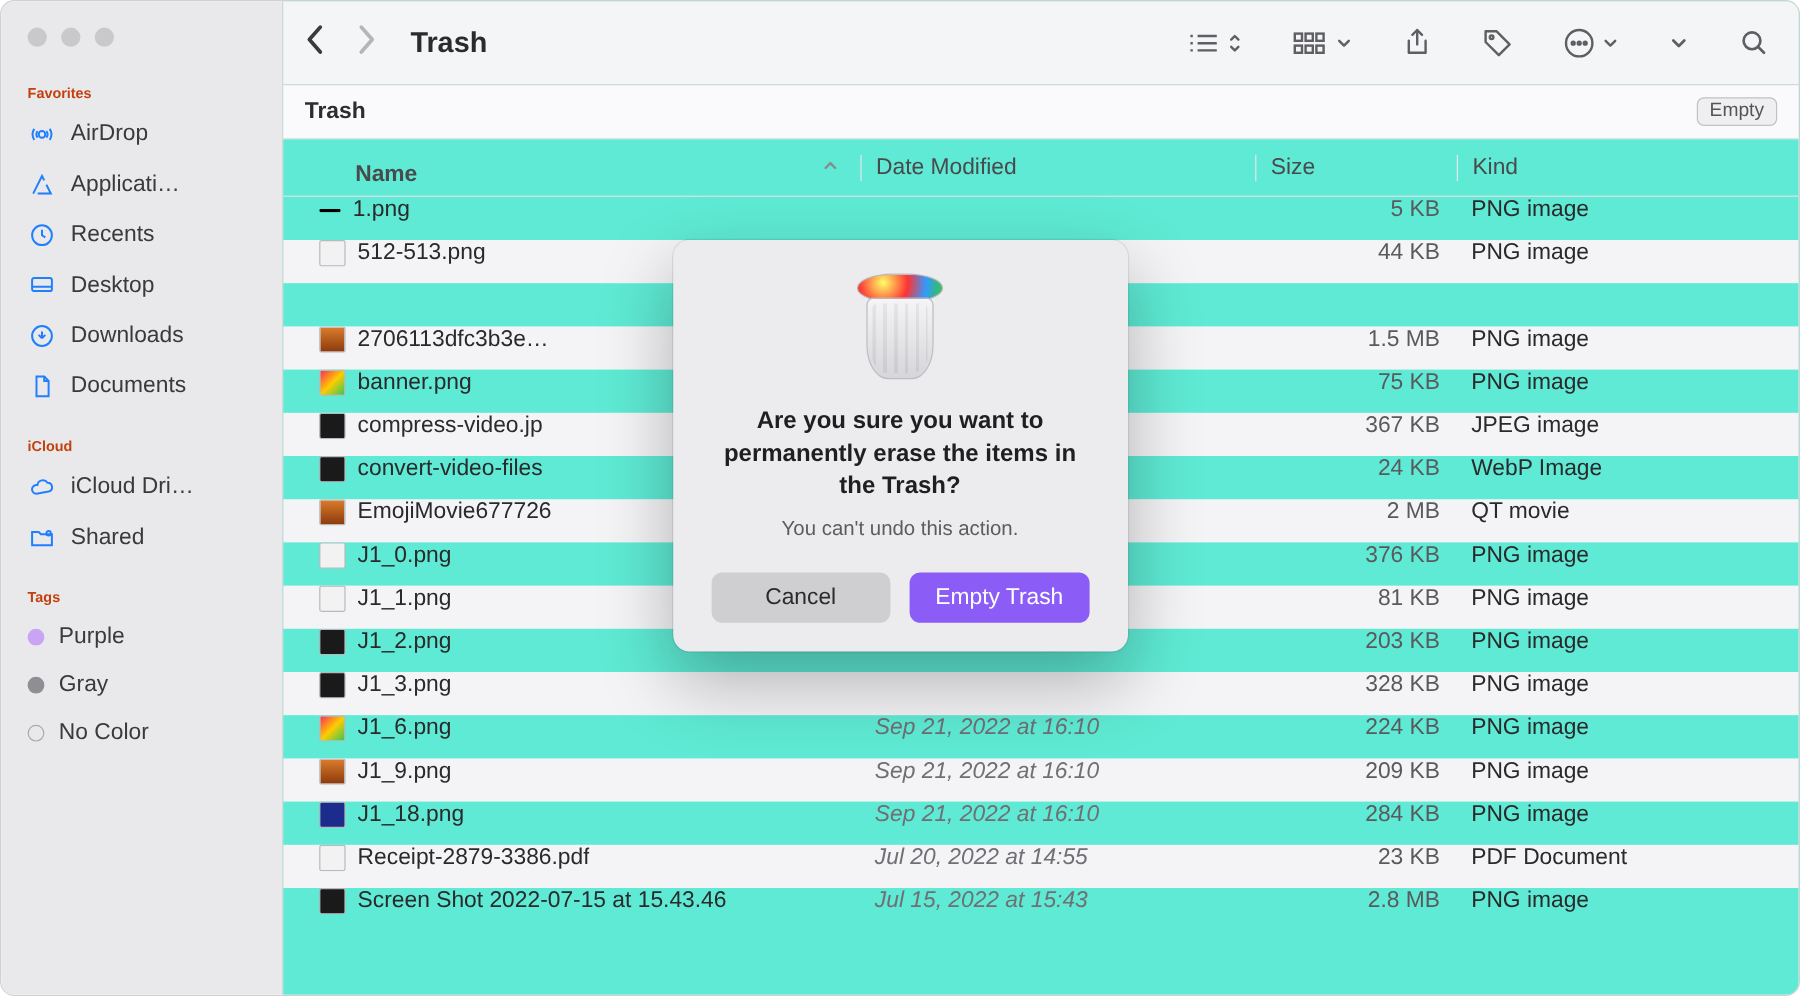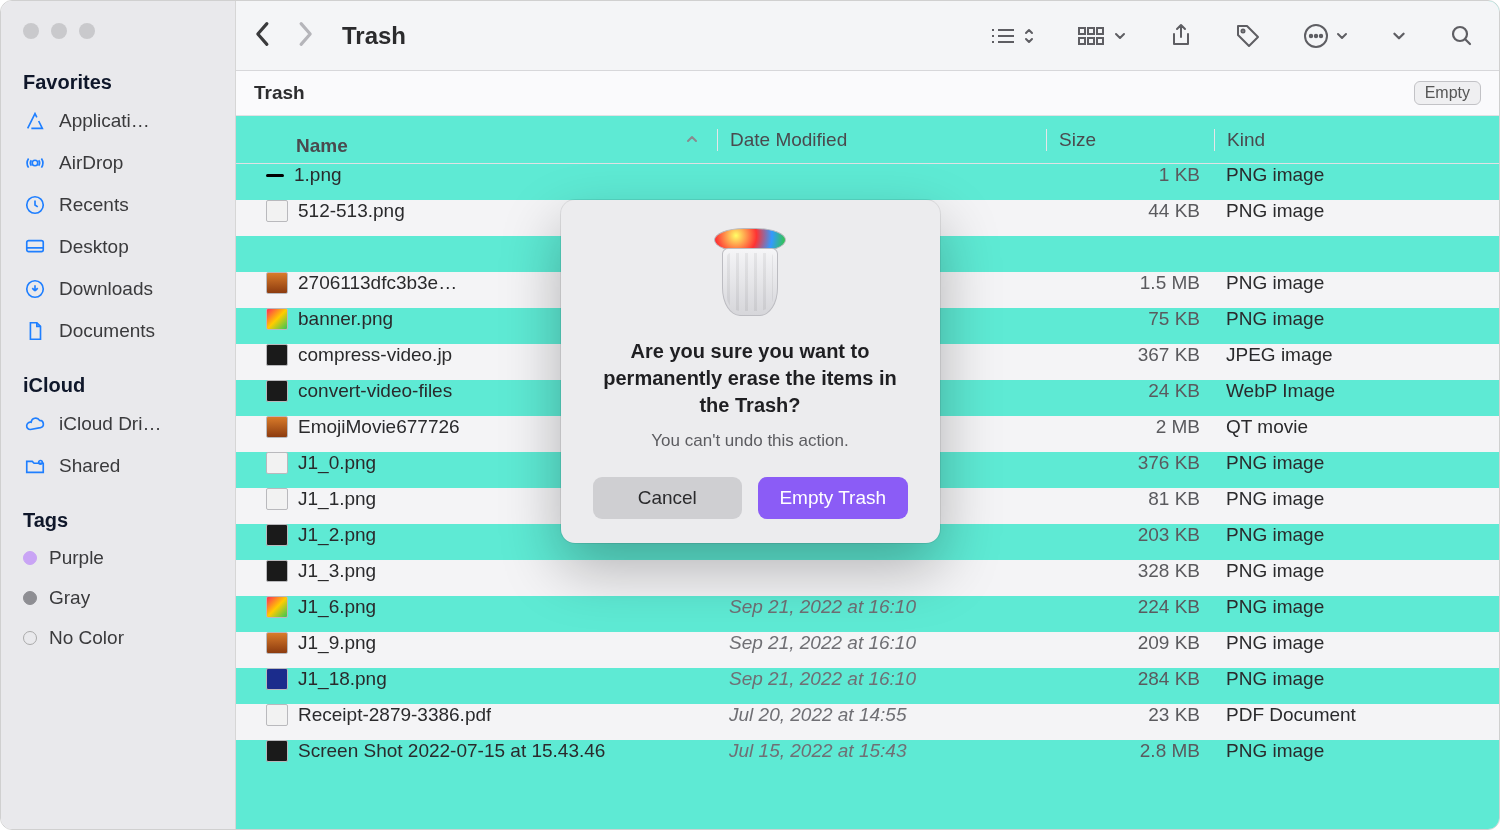--- a/index.html
+++ b/index.html
@@ -27,22 +27,22 @@
       padding-top: 16px;
       border-right: 1px solid #d6d6d6;
       flex-shrink: 0;
     }
     .traffic-lights { display: flex; gap: 12px; padding: 6px 0 24px 22px; }
     .traffic-lights span {
       width: 16px; height: 16px; border-radius: 50%;
       background: #c9c9cc;
     }
     .sidebar-section-label {
-      color: #0f172a;
-      font-size: 20px;
+      color: #c2410c;
+      font-size: 12px;
       font-weight: 600;
       padding: 8px 22px 6px;
     }
     .sidebar-item {
       display: flex; align-items: center;
       gap: 12px;
       padding: 9px 12px 9px 22px;
       font-size: 19px;
       color: #3a3a3c;
       cursor: pointer;
@@ -203,33 +203,33 @@
     <div class="traffic-lights">
       <span></span>
       <span></span>
       <span></span>
     </div>
 
     <div class="sidebar-section-label">Favorites</div>
     <div class="sidebar-item">
       <span class="si-icon">
           <svg width="22" height="22" viewBox="0 0 24 24" fill="none" stroke="currentColor" stroke-width="1.8">
-            <path d="M4 20 L12 4 L14 8 M8 20 H20 L16 12"></path>
-          </svg>
-        </span>
-      <span class="si-label">Applicati…</span>
-    </div>
-    <div class="sidebar-item">
-      <span class="si-icon">
-          <svg width="22" height="22" viewBox="0 0 24 24" fill="none" stroke="currentColor" stroke-width="1.8">
             <circle cx="12" cy="12" r="3"></circle>
             <path d="M5 17a9 9 0 0 1 0-10 M19 7a9 9 0 0 1 0 10 M8 15a5 5 0 0 1 0-6 M16 9a5 5 0 0 1 0 6"></path>
           </svg>
         </span>
       <span class="si-label">AirDrop</span>
+    </div>
+    <div class="sidebar-item">
+      <span class="si-icon">
+          <svg width="22" height="22" viewBox="0 0 24 24" fill="none" stroke="currentColor" stroke-width="1.8">
+            <path d="M4 20 L12 4 L14 8 M8 20 H20 L16 12"></path>
+          </svg>
+        </span>
+      <span class="si-label">Applicati…</span>
     </div>
     <div class="sidebar-item">
       <span class="si-icon">
           <svg width="22" height="22" viewBox="0 0 24 24" fill="none" stroke="currentColor" stroke-width="1.8">
             <circle cx="12" cy="12" r="9"></circle>
             <path d="M12 7v5l3 2"></path>
           </svg>
         </span>
       <span class="si-label">Recents</span>
     </div>
@@ -384,21 +384,21 @@
       <div class="col-kind">Kind</div>
     </div>
 
     <div class="rows" id="rows">
         <div class="row">
           <div class="c-name">
             <span class="file-icon dash"></span>
             <span class="file-name">1.png</span>
           </div>
           <div class="c-date"></div>
-          <div class="c-size">1 KB</div>
+          <div class="c-size">5 KB</div>
           <div class="c-kind">PNG image</div>
         </div>
         <div class="row alt">
           <div class="c-name">
             <span class="file-icon light"></span>
             <span class="file-name">512-513.png</span>
           </div>
           <div class="c-date"></div>
           <div class="c-size">44 KB</div>
           <div class="c-kind">PNG image</div>

